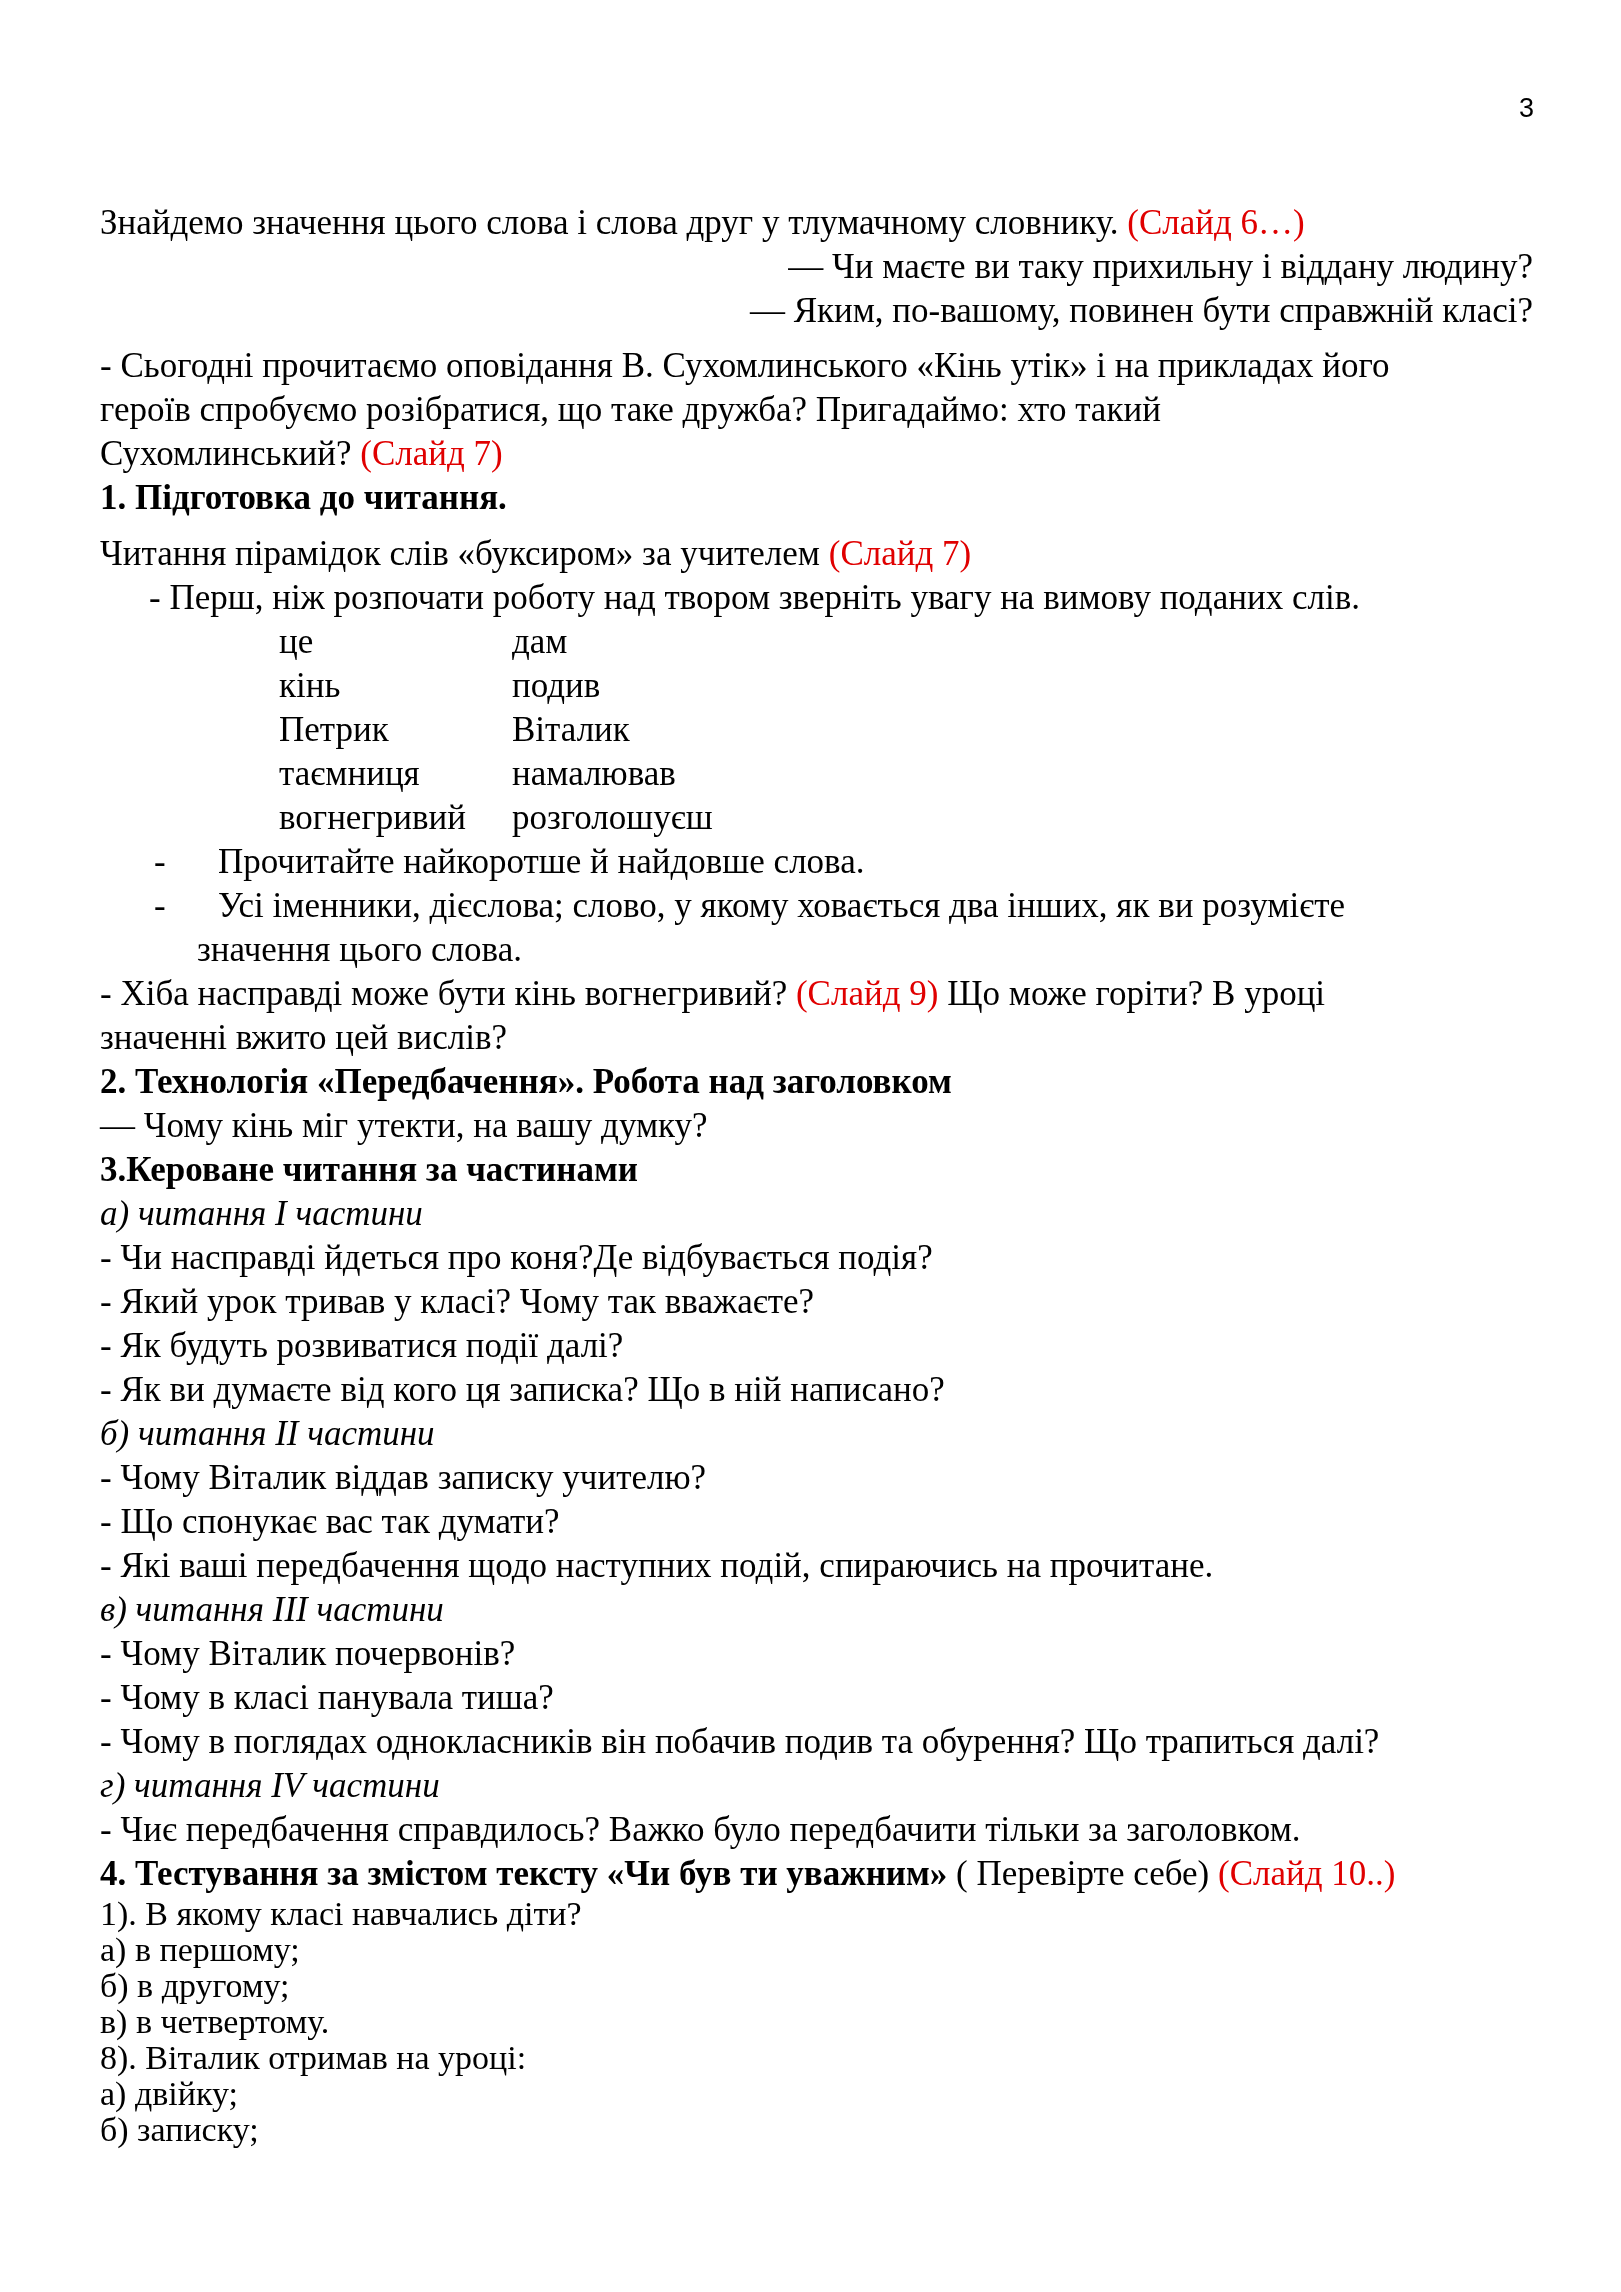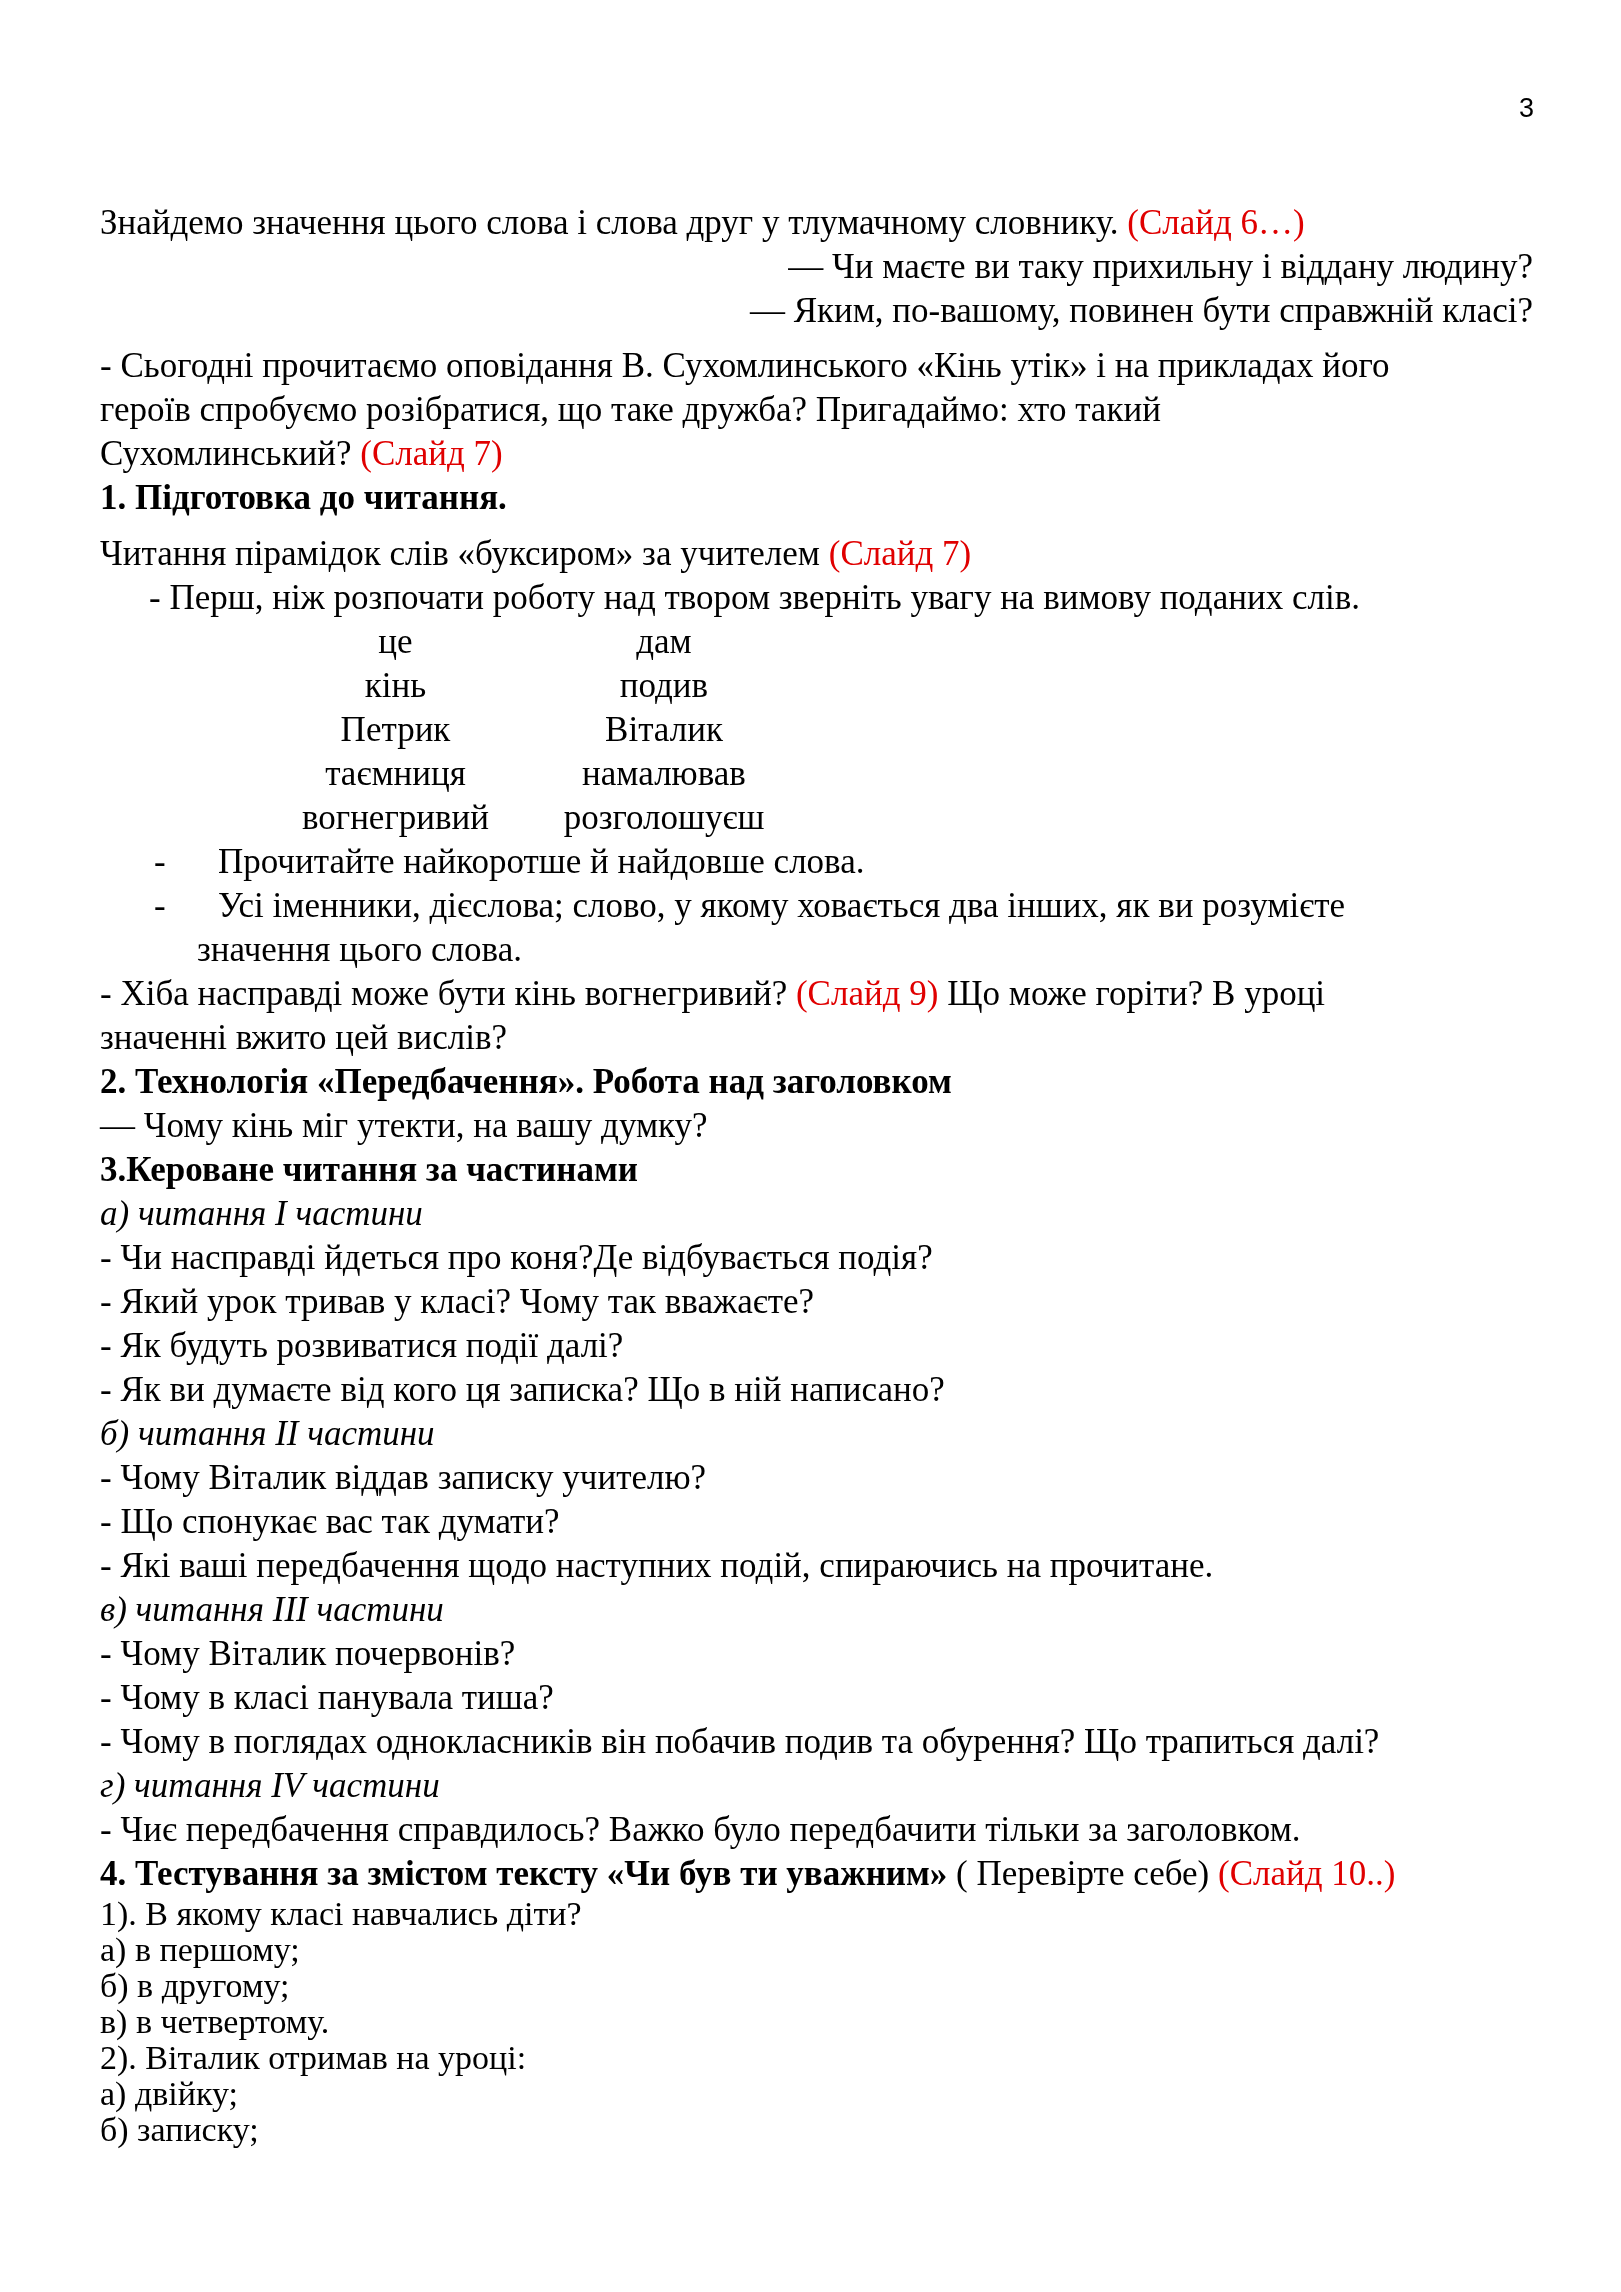--- a/index.html
+++ b/index.html
@@ -10,21 +10,21 @@
   .ln { font-size:35px; line-height:44px; white-space:nowrap; }
   .red { color:#e00000; }
   .b { font-weight:bold; }
   .i { font-style:italic; }
   .dash-ind { padding-left:34px;text-align:right; }
   .gap { height:10.7px; }
   .gap2 { height:12.5px; }
   .bullet { display:flex; }
   .bullet .mark { width:64px; padding-left:54px; box-sizing:content-box; }
   .pyr { display:grid; grid-template-columns:233px 304px; margin-left:179px; }
-  .pyr div { text-align:center; font-size:35px; line-height:44px; }
+  .pyr div { font-size:35px; line-height:44px; }
   .small { font-size:34px; line-height:36px; }
 </style>
 </head>
 <body>
 
 <div class="page-num">3</div>
 
 <div class="content">
 
   <div class="ln">
@@ -101,17 +101,17 @@
   <div class="ln">- Чиє передбачення справдилось? Важко було передбачити тільки за заголовком.</div>
 
   <div class="ln">
     <span class="b">4. Тестування за змістом тексту «Чи був ти уважним»</span><span> ( Перевірте себе) </span><span class="red">(Слайд 10..)</span>
   </div>
 
   <div class="small">1). В якому класі  навчались діти?</div>
   <div class="small">а) в першому;</div>
   <div class="small">б) в другому;</div>
   <div class="small">в) в четвертому.</div>
-  <div class="small">2). Віталик  отримав на уроці:</div>
+  <div class="small">8). Віталик  отримав на уроці:</div>
   <div class="small">а) двійку;</div>
   <div class="small">б) записку;</div>
 </div>
 
 
 </body></html>

